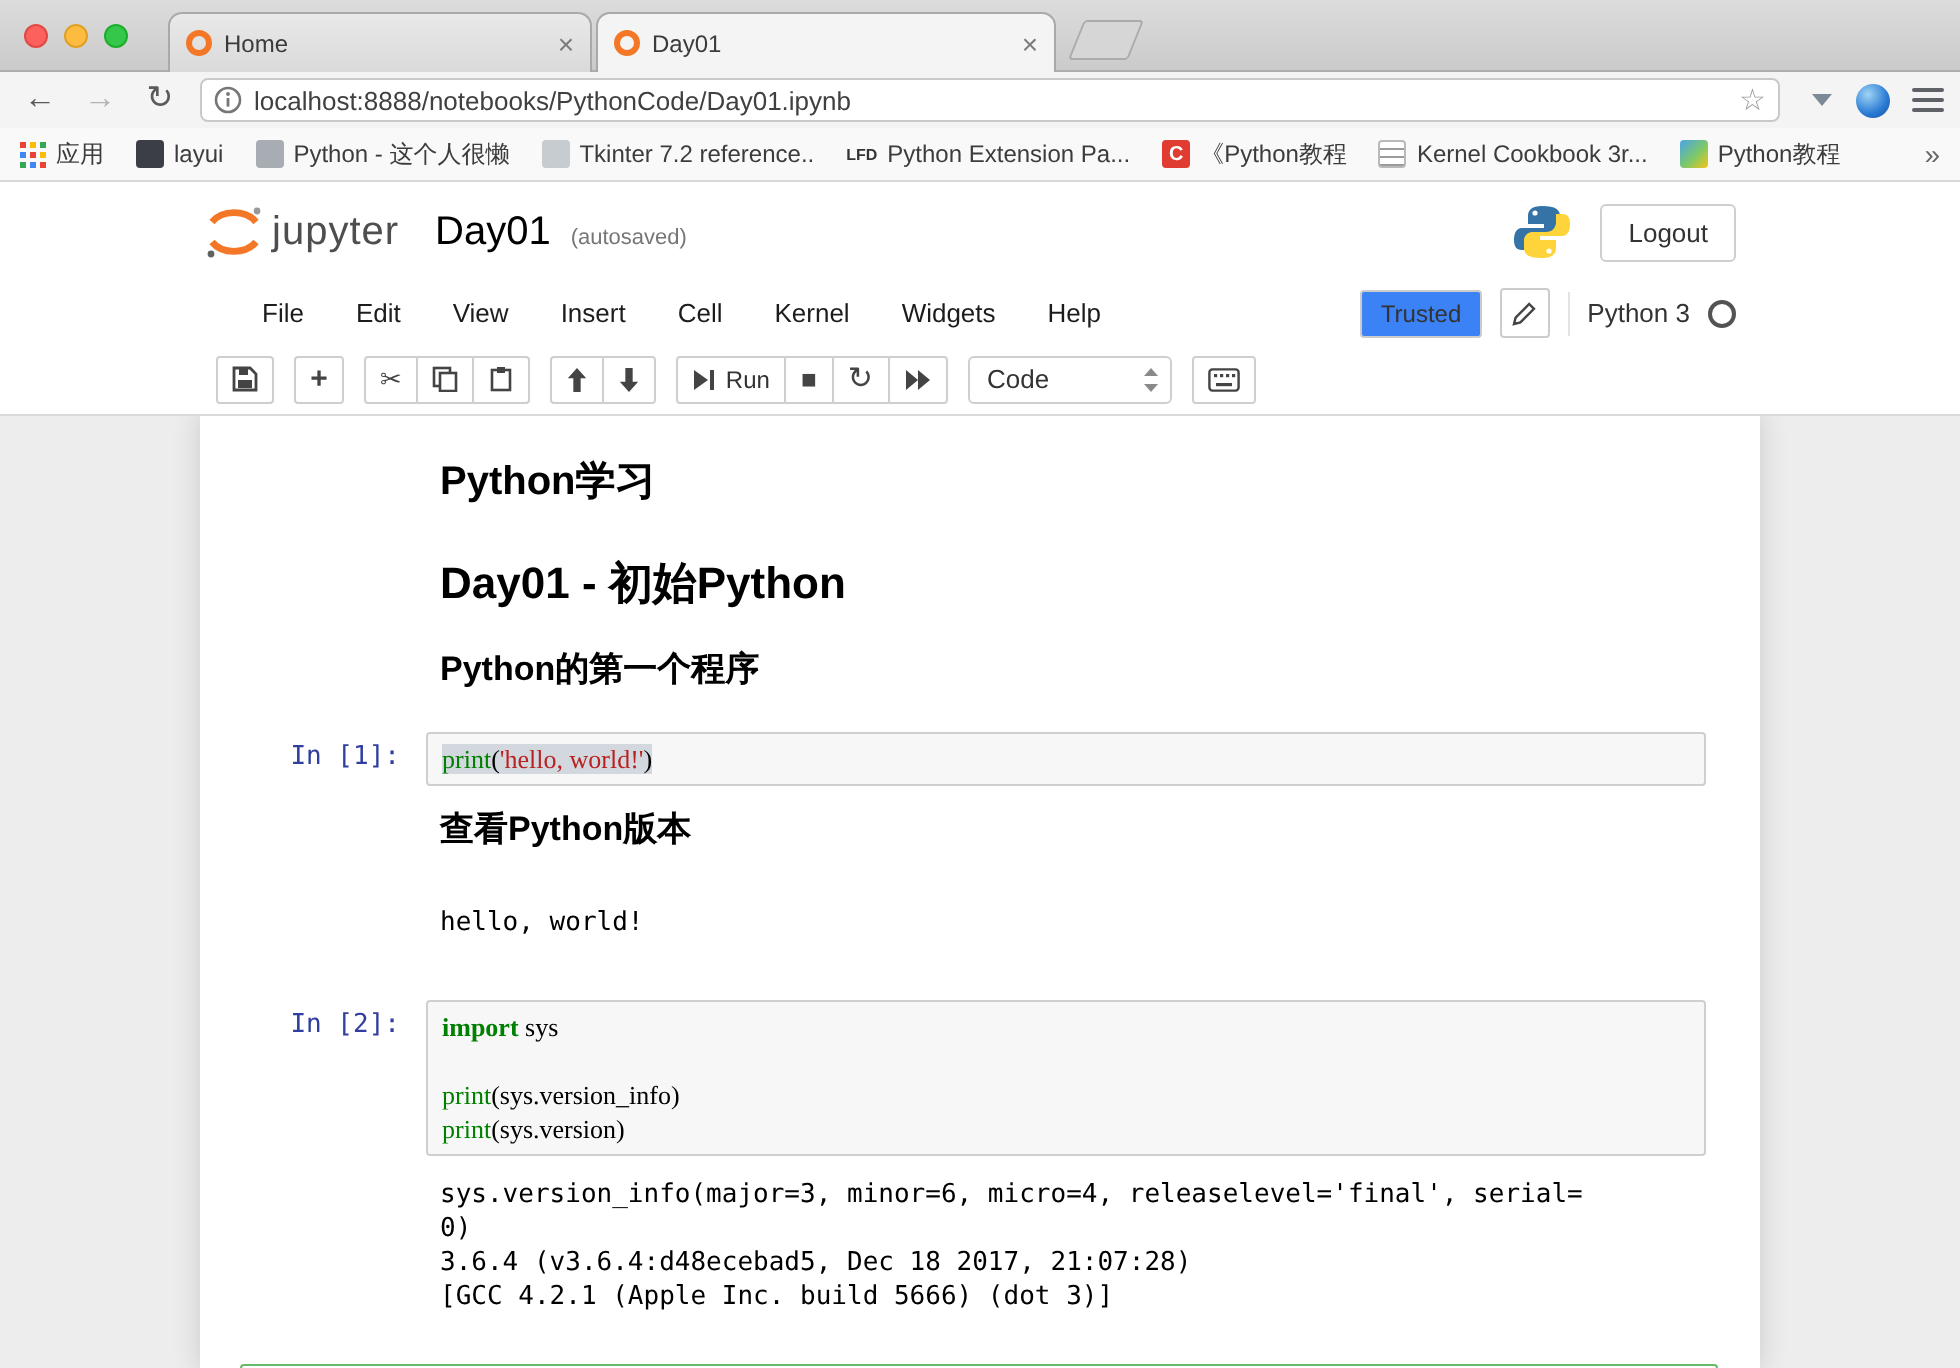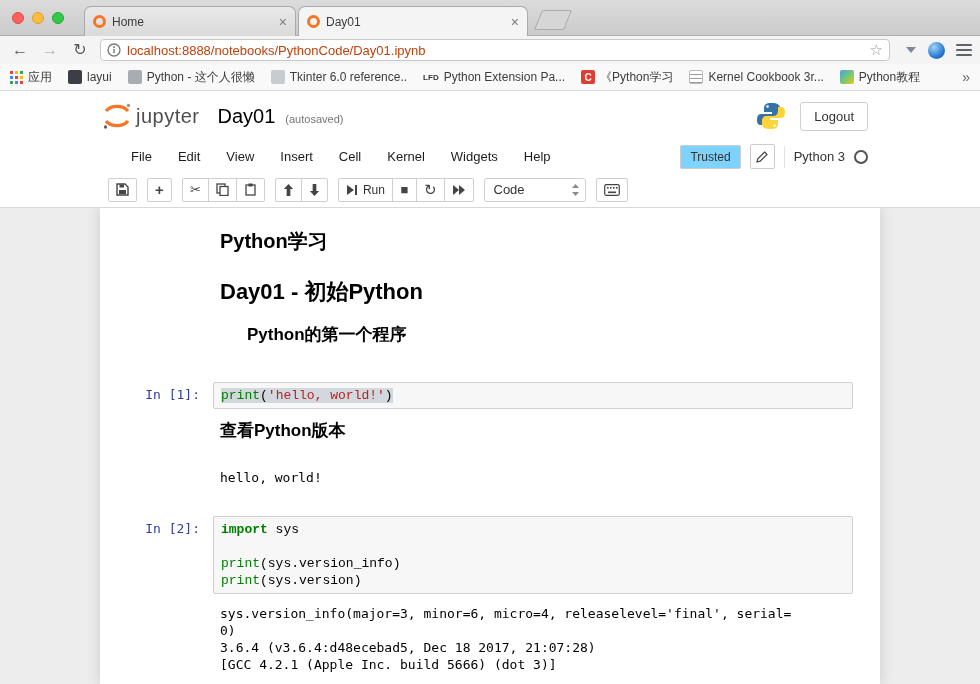--- a/index.html
+++ b/index.html
@@ -25,21 +25,21 @@
   .newtab { position:absolute; top:10px; left:538px; width:30px; height:20px;
     background:#d6d6d6; border:1px solid #ababab; transform: skewX(-22deg); border-radius:2px; }
 
   
   .navbar { position:absolute; top:36px; left:0; width:100%; height:28px; background:#f4f4f4; }
   .navbtn { position:absolute; top:2px; width:24px; height:24px; text-align:center; line-height:24px;
     font-size:16px; color:#5a5a5a; }
   .navbtn.disabled { color:#b3b3b3; }
   .omnibox { position:absolute; top:3px; left:100px; width:790px; height:22px; background:#fff;
     border:1px solid #c9c9c9; border-radius:4px; display:flex; align-items:center; padding:0 6px; }
-  .omnibox .url-text { font-size:13px; color:#c2410c; margin-left:6px; flex:1; white-space:nowrap; overflow:hidden; }
+  .omnibox .url-text { font-size:13px; color:#404040; margin-left:6px; flex:1; white-space:nowrap; overflow:hidden; }
   .omnibox .star { font-size:15px; color:#9b9b9b; }
   .nav-right { position:absolute; right:8px; top:2px; display:flex; align-items:center; gap:11px; height:24px; }
   .globe { width:17px; height:17px; border-radius:50%;
     background: radial-gradient(circle at 35% 30%, #9fd4f5, #2a7bd4 60%, #144f9e); }
 
   
   .bookmarksbar { position:absolute; top:64px; left:0; width:100%; height:27px; background:#f9f9f9;
     border-bottom:1px solid #d8d8d8; display:flex; align-items:center; padding:0 10px; gap:16px; }
   .bm { display:flex; align-items:center; gap:5px; font-size:12px; color:#3c3c3c; white-space:nowrap; }
   .bm-ic { width:14px; height:14px; border-radius:2px; flex:none; display:flex; align-items:center; justify-content:center; }
@@ -62,21 +62,21 @@
   .autosave { font-size:11px; color:#767676; margin-left:10px; margin-top:6px; }
   .jheader-right { margin-left:auto; display:flex; align-items:center; gap:14px; }
   .logout-btn { font-size:13px; color:#333; background:#fff; border:1px solid #cfcfcf; border-radius:3px;
     padding:6px 13px; }
 
   
   .jmenubar { position:absolute; top:141px; left:0; width:100%; height:31px; background:#fff;
     display:flex; align-items:center; padding:0 112px 0 118px; }
   .jmenu-item { font-size:13px; color:#1c1c1c; padding:0 13px; }
   .jmenu-right { margin-left:auto; display:flex; align-items:center; gap:9px; }
-  .trusted-btn { font-size:12px; color:#333; border:1px solid #ccc; border-radius:2px; padding:4px 9px; background:#7dd3fc; }
+  .trusted-btn { font-size:12px; color:#333; border:1px solid #ccc; border-radius:2px; padding:4px 9px; background:#3b82f6; }
   .mode-btn { width:25px; height:25px; border:1px solid #ccc; border-radius:2px; background:#fff;
     display:flex; align-items:center; justify-content:center; }
   .vsep { width:1px; height:22px; background:#e2e2e2; }
   .kernel-name { font-size:13px; color:#333; }
   .kernel-ind { width:14px; height:14px; border:2px solid #535353; border-radius:50%; }
 
   
   .jtoolbar { position:absolute; top:172px; left:0; width:100%; height:36px; background:#fff;
     border-bottom:1px solid #d9d9d9; display:flex; align-items:center; padding:0 0 0 108px; gap:10px; }
   .btn-group { display:flex; }
@@ -94,21 +94,21 @@
   
   .content { position:absolute; top:208px; left:0; width:100%; height:476px; background:#ededed; overflow:hidden; }
   .page { position:absolute; left:100px; top:0; width:780px; height:100%; background:#fff;
     box-shadow:0 0 12px 1px rgba(87,87,87,0.2); overflow:hidden; }
   .page-inner { padding-top:16px; }
   .nbrow { display:flex; }
   .prompt-col { width:113px; flex:none; text-align:right; padding-right:13px;
     font-family:"DejaVu Sans Mono","Liberation Mono",monospace; font-size:13px; color:#303F9F; padding-top:5px; }
   .codebox { width:640px; background:#f7f7f7; border:1px solid #cfcfcf; border-radius:2px; padding:4px 0 4px 7px; }
   .cm-line { white-space:pre; line-height:17px; min-height:17px;
-    font-family:Liberation Mono, monospace; font-size:13px; color:#000; }
+    font-family:Liberation Serif, serif; font-size:13px; color:#000; }
   .tok-kw { color:#008000; }
   .tok-kw.tok-bold { font-weight:bold;text-align:center; }
   .tok-str { color:#BA2121; }
   .sel-hl { background:#d2d8de; }
   .outbody { padding-left:7px; padding-top:2px; }
   .out-line { white-space:pre; line-height:17px; font-family:"DejaVu Sans Mono","Liberation Mono",monospace;
     font-size:13px; color:#000; }
   h1.nb-h1 { font-size:20px; color:#000; line-height:34px; font-weight:bold; }
   h2.nb-h2 { font-size:22px; color:#000; line-height:28px; font-weight:bold; }
   h3.nb-h3 { font-size:17px; color:#000; line-height:22px; font-weight:bold; }
@@ -189,29 +189,29 @@
     <div class="bm">
       <span class="bm-ic dark"></span>
       <span>layui</span>
     </div>
     <div class="bm">
       <span class="bm-ic gray"></span>
       <span>Python - 这个人很懒</span>
     </div>
     <div class="bm">
       <span class="bm-ic lightgray"></span>
-      <span>Tkinter 6.0 reference..</span>
+      <span>Tkinter 7.2 reference..</span>
     </div>
     <div class="bm">
       <span class="bm-ic lfd">LFD</span>
       <span>Python Extension Pa...</span>
     </div>
     <div class="bm">
       <span class="bm-ic red">C</span>
-      <span>《Python学习</span>
+      <span>《Python教程</span>
     </div>
     <div class="bm">
       <span class="bm-ic book"></span>
       <span>Kernel Cookbook 3r...</span>
     </div>
     <div class="bm">
       <span class="bm-ic colorful"></span>
       <span>Python教程</span>
     </div>
     <span class="bm-overflow">»</span>
@@ -359,21 +359,21 @@
           <div class="mdbody">
               <h1 class="nb-h1">Python学习</h1>
             </div>
         </div>
         <div class="nbrow" style="margin-bottom:18px;">
           <div class="prompt-col"></div>
           <div class="mdbody">
               <h2 class="nb-h2">Day01 - 初始Python</h2>
             </div>
         </div>
-        <div class="nbrow" style="margin-bottom:36px;justify-content:flex-end;">
+        <div class="nbrow" style="margin-bottom:20px;">
           <div class="prompt-col"></div>
           <div class="mdbody">
               <h3 class="nb-h3">Python的第一个程序</h3>
             </div>
         </div>
 
         <div class="nbrow" style="margin-bottom:11px;">
           <div class="prompt-col">In [1]:</div>
           <div class="codebox">
             <div class="cm-line"><span class="sel-hl"><span class="tok-kw">print</span><span>(</span><span class="tok-str">'hello, world!'</span><span>)</span></span></div>

